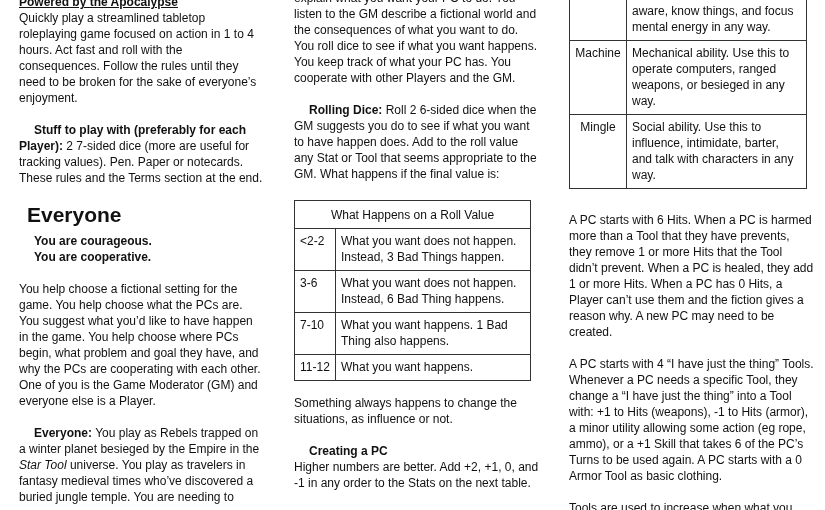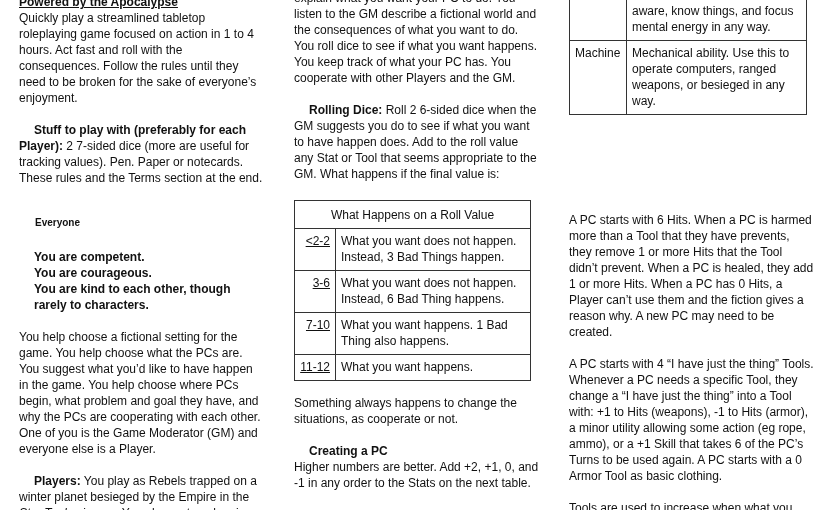--- a/index.html
+++ b/index.html
@@ -9,47 +9,46 @@
   }
   .col { position: absolute; top: 0; }
   .col1 { left: 19px; width: 245px; }
   .col2 { left: 294px; width: 245px; }
   .col3 { left: 569px; width: 245px; }
   p { margin: 0; }
   .gap { height: 16px; }
   .b { font-weight: bold; padding-left: 15px; }
   .i { font-style: italic; }
   .u { text-decoration: underline; font-weight: bold; }
-  h2 { margin: 16px; font-size: 10px; line-height: 20px; font-weight: bold; }
+  h2 { margin: 8px; font-size: 21px; line-height: 20px; font-weight: bold; }
   table { border-collapse: collapse; }
   td, th { border: 1px solid #333; font-weight: normal; vertical-align: top; padding: 4px 5px 5px 5px; }
   .roll { width: 237px; }
   .roll th { padding: 6px 16px 5px; }
-  .roll td.k { width: 30px; text-align: right; text-decoration: underline; }
+  .roll td.k { width: 30px; text-align: left; }
   .stats { width: 238px; }
-  .stats td.k { width: 46px; text-align: left; }
+  .stats td.k { width: 46px; text-align: center; }
   .stats-wrap { position: absolute; left: 569px; top: -16px; }
 </style>
 </head>
 <body>
 
 <div class="col col1" style="top:-6px;">
   <p class="u">Powered by the Apocalypse</p>
   <p>Quickly play a streamlined tabletop roleplaying game focused on action in 1 to 4 hours. Act fast and roll with the consequences. Follow the rules until they need to be broken for the sake of everyone’s enjoyment.</p>
   <div class="gap"></div>
   <p><span class="b">Stuff to play with (preferably for each Player):</span><span> 2 7-sided dice (more are useful for tracking values). Pen. Paper or notecards. These rules and the Terms section at the end.</span></p>
   <div style="height:11px"></div>
   <h2>Everyone</h2>
-  <p class="b">You are competent.</p>
   <p class="b">You are courageous.</p>
-  <p class="b">You are kind to each other, though rarely to characters.</p>
+  <p class="b">You are cooperative.</p>
   <div class="gap"></div>
   <p>You help choose a fictional setting for the game. You help choose what the PCs are. You suggest what you’d like to have happen in the game. You help choose where PCs begin, what problem and goal they have, and why the PCs are cooperating with each other. One of you is the Game Moderator (GM) and everyone else is a Player.</p>
   <div class="gap"></div>
-  <p><span class="b">Players:</span><span> You play as Rebels trapped on a winter planet besieged by the Empire in the </span><span class="i">Star Tool</span><span> universe. You play as travelers in fantasy medieval times who’ve discovered a buried jungle temple. You are needing to</span></p>
+  <p><span class="b">Everyone:</span><span> You play as Rebels trapped on a winter planet besieged by the Empire in the </span><span class="i">Star Tool</span><span> universe. You play as travelers in fantasy medieval times who’ve discovered a buried jungle temple. You are needing to</span></p>
 </div>
 
 <div class="col col2" style="top:-10px;">
   <p>explain what you want your PC to do. You listen to the GM describe a fictional world and the consequences of what you want to do. You roll dice to see if what you want happens. You keep track of what your PC has. You cooperate with other Players and the GM.</p>
   <div class="gap"></div>
   <p><span class="b">Rolling Dice:</span><span> Roll 2 6-sided dice when the GM suggests you do to see if what you want to have happen does. Add to the roll value any Stat or Tool that seems appropriate to the GM. What happens if the final value is:</span></p>
   <div style="height:18px"></div>
   <table class="roll">
     <tbody>
         <tr>
@@ -67,37 +66,41 @@
           <td class="k">7-10</td>
           <td>What you want happens. 1 Bad Thing also happens.</td>
         </tr>
     <tr>
           <td class="k">11-12</td>
           <td>What you want happens.</td>
         </tr>
   </tbody>
     </table>
   <div style="height:14px"></div>
-  <p>Something always happens to change the situations, as cooperate or not.</p>
+  <p>Something always happens to change the situations, as influence or not.</p>
   <div class="gap"></div>
   <p class="b">Creating a PC</p>
   <p>Higher numbers are better. Add +2, +1, 0, and -1 in any order to the Stats on the next table.</p>
 </div>
 
 <div class="stats-wrap">
   <table class="stats">
     <tbody>
         <tr>
           <td class="k"></td>
           <td style="padding-top:18px">aware, know things, and focus mental energy in any way.</td>
         </tr>
     <tr>
           <td class="k">Machine</td>
           <td>Mechanical ability. Use this to operate computers, ranged weapons, or besieged in any way.</td>
         </tr>
+    <tr>
+          <td class="k">Mingle</td>
+          <td>Social ability. Use this to influence, intimidate, barter, and talk with characters in any way.</td>
+        </tr>
   </tbody>
     </table>
 </div>
 
 <div class="col col3" style="top:212px;">
   <p>A PC starts with 6 Hits. When a PC is harmed more than a Tool that they have prevents, they remove 1 or more Hits that the Tool didn’t prevent. When a PC is healed, they add 1 or more Hits. When a PC has 0 Hits, a Player can’t use them and the fiction gives a reason why. A new PC may need to be created.</p>
   <div class="gap"></div>
   <p>A PC starts with 4 “I have just the thing” Tools. Whenever a PC needs a specific Tool, they change a “I have just the thing” into a Tool with: +1 to Hits (weapons), -1 to Hits (armor), a minor utility allowing some action (eg rope, ammo), or a +1 Skill that takes 6 of the PC’s Turns to be used again. A PC starts with a 0 Armor Tool as basic clothing.</p>
   <div class="gap"></div>
   <p>Tools are used to increase when what you want happens. Your PC gets better at doing</p>

